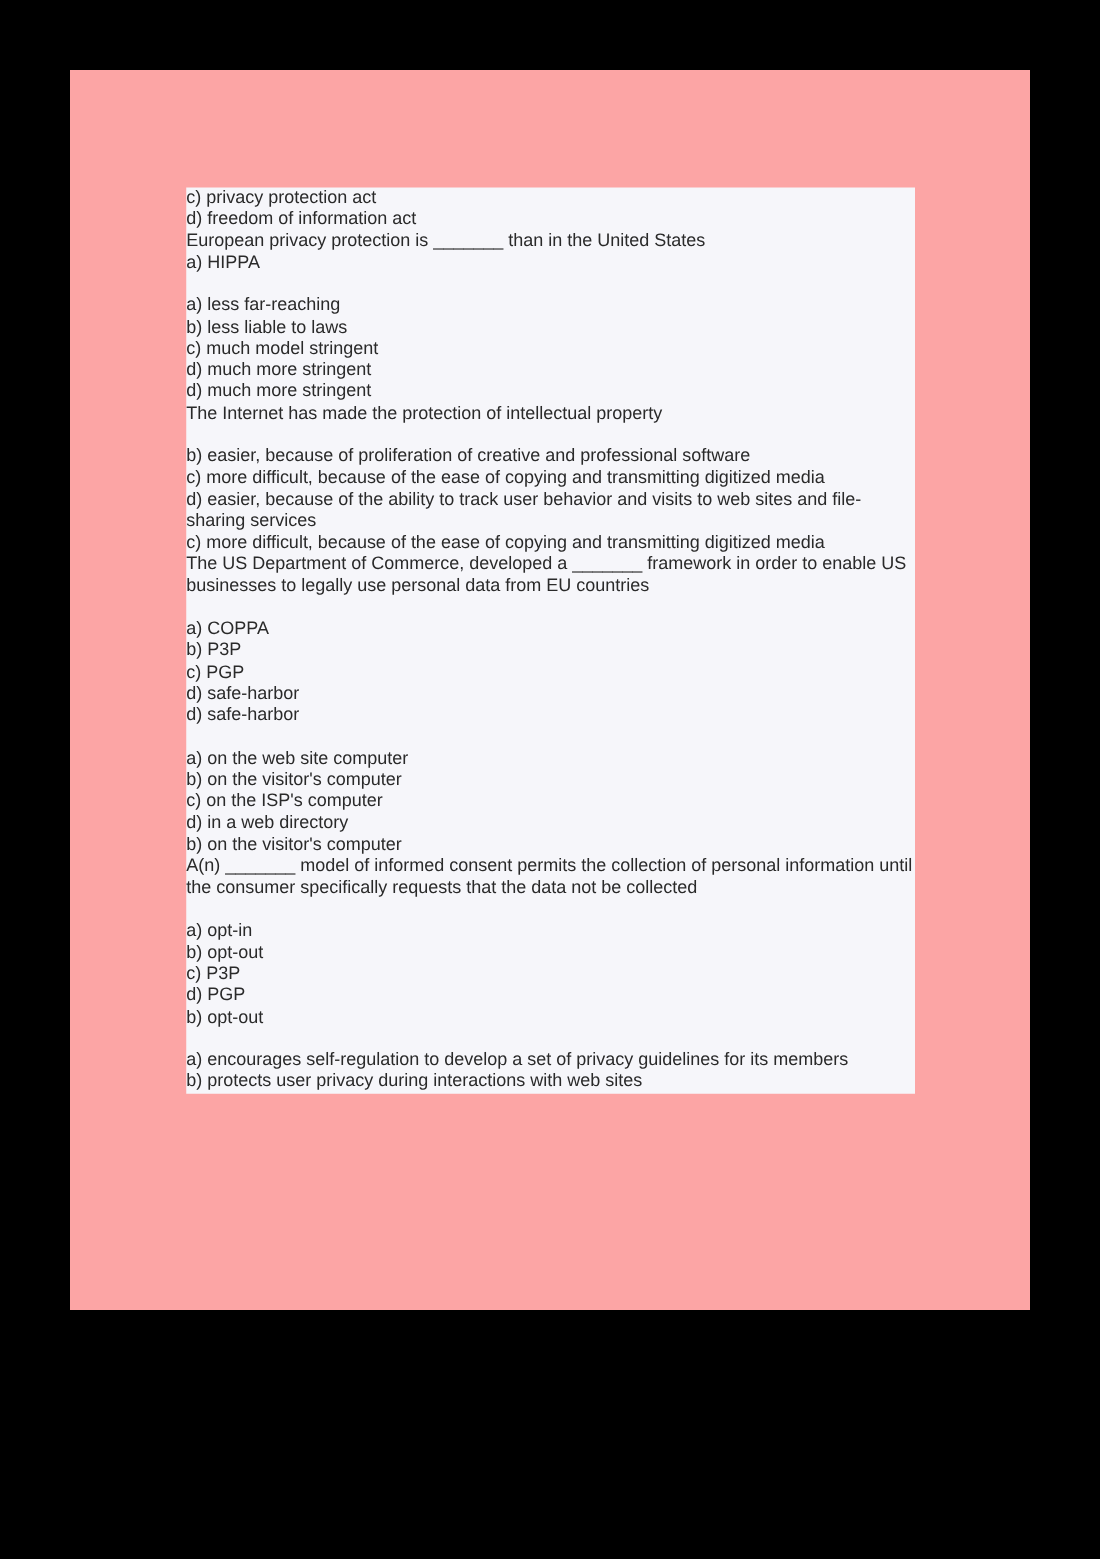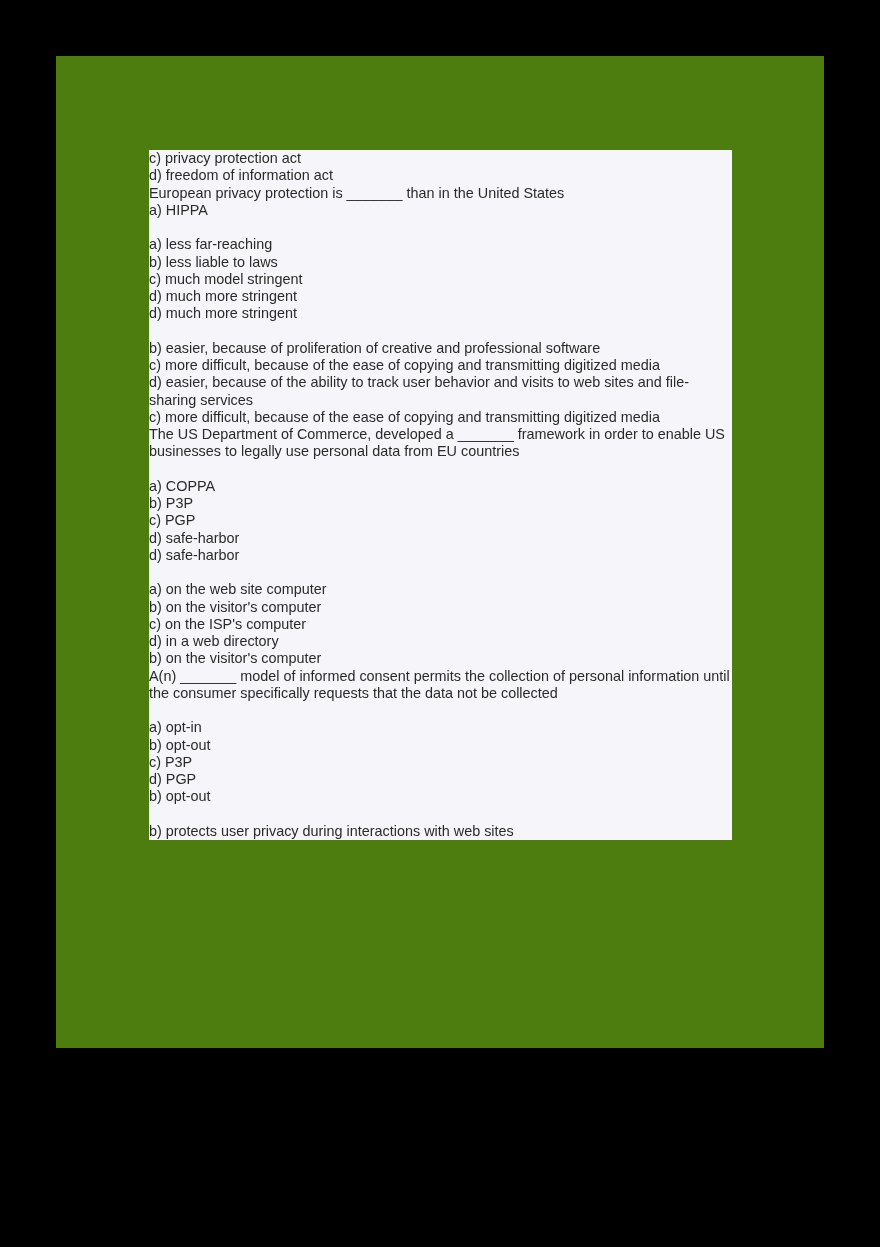--- a/index.html
+++ b/index.html
@@ -7,21 +7,21 @@
     width: 880px; height: 1247px;
     background: #000000;
     position: relative;
     overflow: hidden;
     font-family: "Liberation Sans", sans-serif;
   }
   .page {
     position: absolute;
     left: 56px; top: 56px;
     width: 768px; height: 992px;
-    background: #4d7c0f;
+    background: #fca5a5;
   }
   .content {
     position: absolute;
     left: 93px; top: 94px;
     width: 583px;
     background: #f6f6fa;
     color: #2a2a2a;
     font-size: 14.4px;
     line-height: 17.25px;
     padding: 0 0 0 0;
@@ -37,20 +37,21 @@
       <div class="line">c) privacy protection act</div>
       <div class="line">d) freedom of information act</div>
       <div class="line">European privacy protection is _______ than in the United States</div>
       <div class="line">a) HIPPA</div>
       <div class="line blank"></div>
       <div class="line">a) less far-reaching</div>
       <div class="line">b) less liable to laws</div>
       <div class="line">c) much model stringent</div>
       <div class="line">d) much more stringent</div>
       <div class="line">d) much more stringent</div>
+      <div class="line">The Internet has made the protection of intellectual property</div>
       <div class="line blank"></div>
       <div class="line">b) easier, because of proliferation of creative and professional software</div>
       <div class="line">c) more difficult, because of the ease of copying and transmitting digitized media</div>
       <div class="line">d) easier, because of the ability to track user behavior and visits to web sites and file-sharing services</div>
       <div class="line">c) more difficult, because of the ease of copying and transmitting digitized media</div>
       <div class="line">The US Department of Commerce, developed a _______ framework in order to enable US businesses to legally use personal data from EU countries</div>
       <div class="line blank"></div>
       <div class="line">a) COPPA</div>
       <div class="line">b) P3P</div>
       <div class="line">c) PGP</div>
@@ -63,15 +64,16 @@
       <div class="line">d) in a web directory</div>
       <div class="line">b) on the visitor's computer</div>
       <div class="line">A(n) _______ model of informed consent permits the collection of personal information until the consumer specifically requests that the data not be collected</div>
       <div class="line blank"></div>
       <div class="line">a) opt-in</div>
       <div class="line">b) opt-out</div>
       <div class="line">c) P3P</div>
       <div class="line">d) PGP</div>
       <div class="line">b) opt-out</div>
       <div class="line blank"></div>
+      <div class="line">a) encourages self-regulation to develop a set of privacy guidelines for its members</div>
       <div class="line">b) protects user privacy during interactions with web sites</div>
     </div>
 </div>
 
 </body></html>

